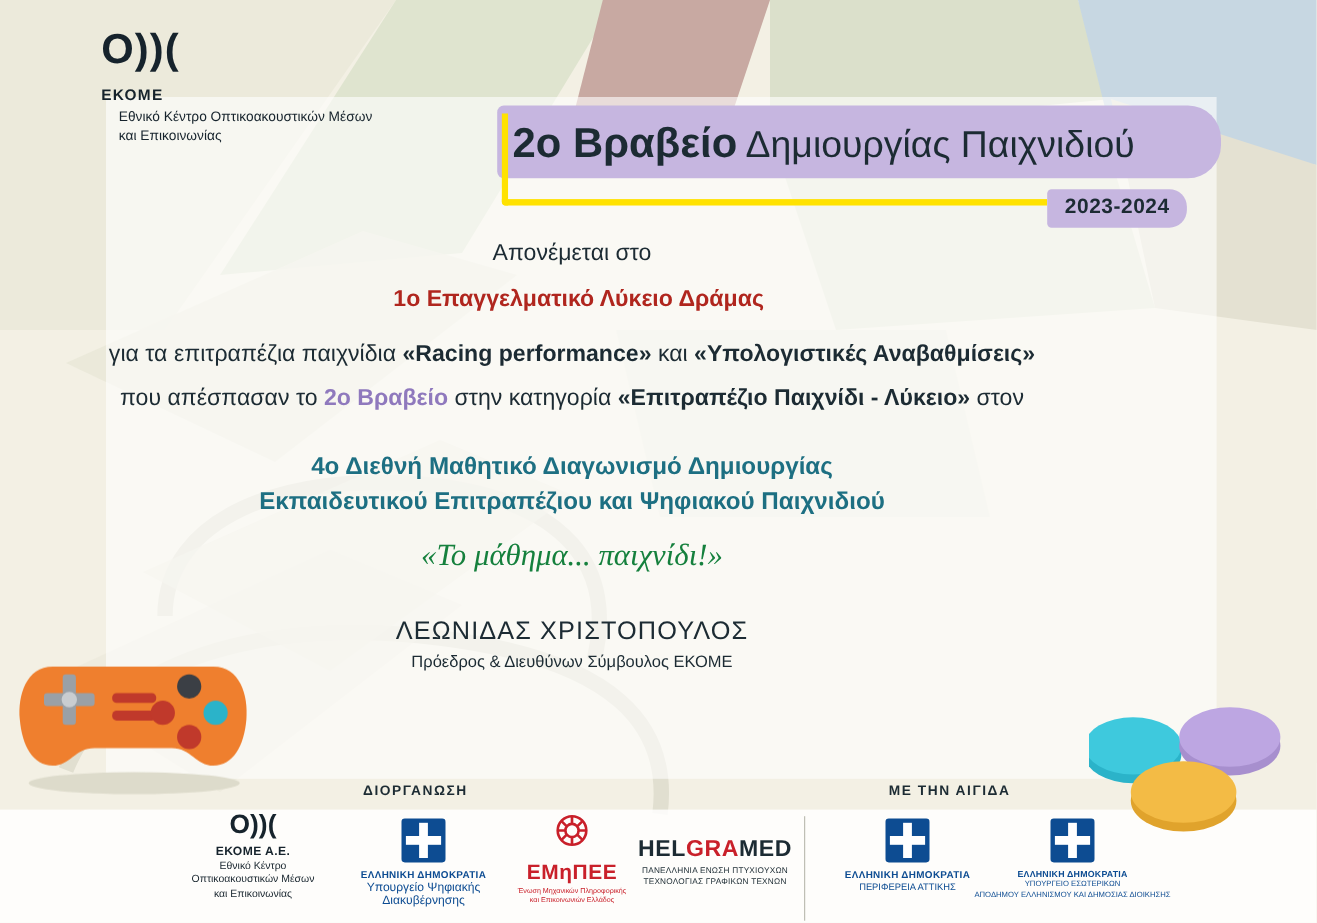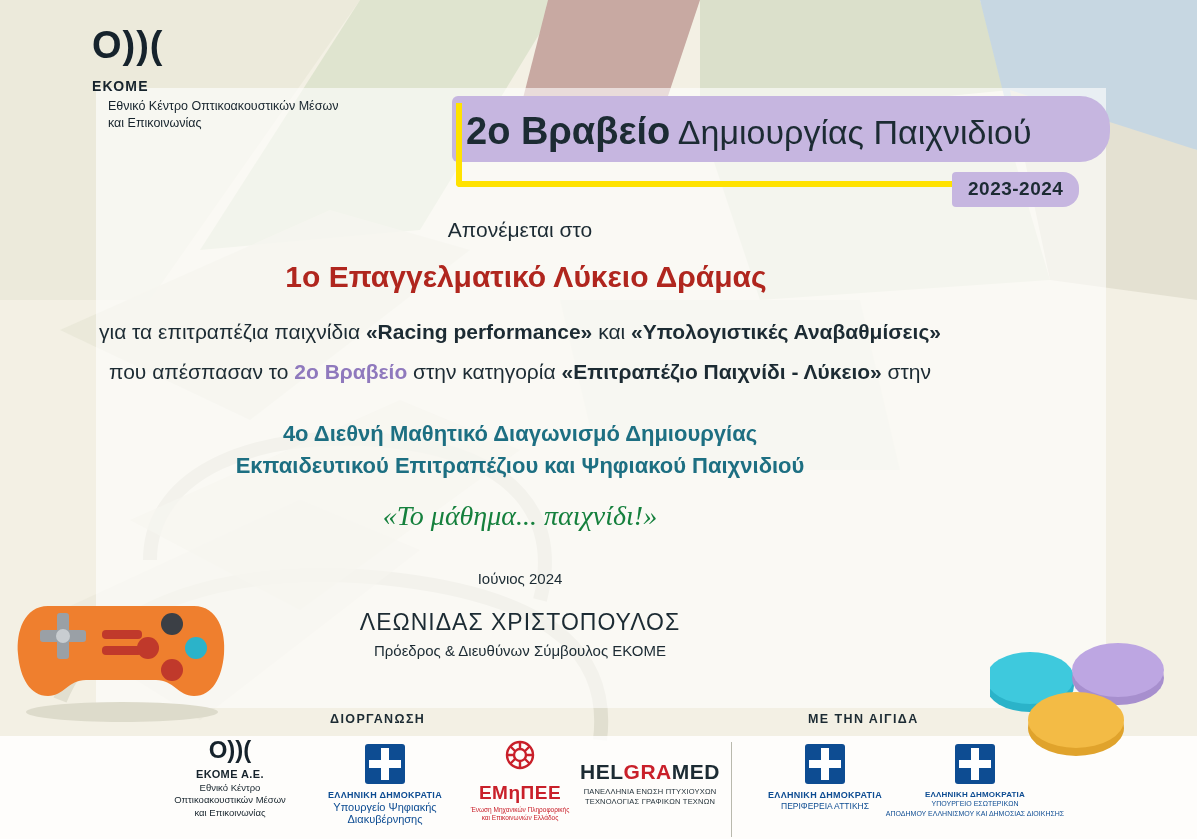--- a/index.html
+++ b/index.html
@@ -112,21 +112,21 @@
     top: 218px;
     width: 848px;
     text-align: center;
     color: #1c2b33;
   }
   .line-awarded {
     font-size: 21px;
     margin-bottom: 18px;
   }
   .line-school {
-    font-size: 30px;
+    font-size: 21px;
     font-weight: bold;
     color: #b0261e;
     margin-bottom: 26px;
     padding-left: 12px;
   }
   .line-games {
     font-size: 21px;
     margin-bottom: 16px;
   }
   .line-games b { font-weight: bold; }
@@ -302,31 +302,30 @@
 
   <div class="body-text">
     <div class="line-awarded">Απονέμεται στο</div>
     <div class="line-school">1ο Επαγγελματικό Λύκειο Δράμας</div>
 
     <div class="line-games">
       <span>για τα επιτραπέζια παιχνίδια </span><b>«Racing performance»</b><span> και </span><b>«Υπολογιστικές Αναβαθμίσεις»</b>
     </div>
 
     <div class="line-category">
-      <span>που απέσπασαν το </span><span class="prize-purple">2ο Βραβείο</span><span> στην κατηγορία </span><b>«Επιτραπέζιο Παιχνίδι - Λύκειο»</b><span> στην</span>
+      <span>που απέσπασαν το </span><span class="prize-purple">2ο Βραβείο</span><span> στην κατηγορία </span><b>«Επιτραπέζιο Παιχνίδι - Λύκειο»</b><span> στον</span>
     </div>
 
     <div class="line-contest">
       <div>4ο Διεθνή Μαθητικό Διαγωνισμό Δημιουργίας</div>
       <div>Εκπαιδευτικού Επιτραπέζιου και Ψηφιακού Παιχνιδιού</div>
     </div>
 
     <div class="line-motto">«Το μάθημα... παιχνίδι!»</div>
 
-    <div class="line-date">Ιούνιος 2024</div>
     <div class="line-signer">ΛΕΩΝΙΔΑΣ ΧΡΙΣΤΟΠΟΥΛΟΣ</div>
     <div class="line-role">Πρόεδρος &amp; Διευθύνων Σύμβουλος ΕΚΟΜΕ</div>
   </div>
 
   <div class="footer-heading fh-left">ΔΙΟΡΓΑΝΩΣΗ</div>
   <div class="footer-heading fh-right">ΜΕ ΤΗΝ ΑΙΓΙΔΑ</div>
   <div class="footer-divider"></div>
 
   <div class="footer-logos">
 

